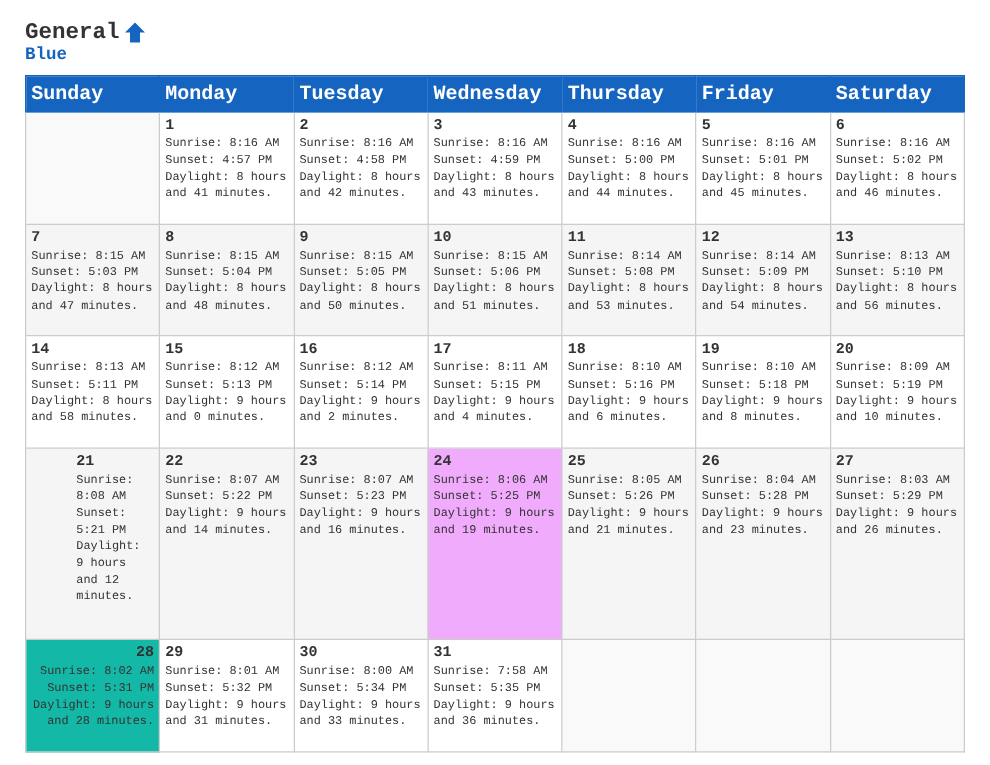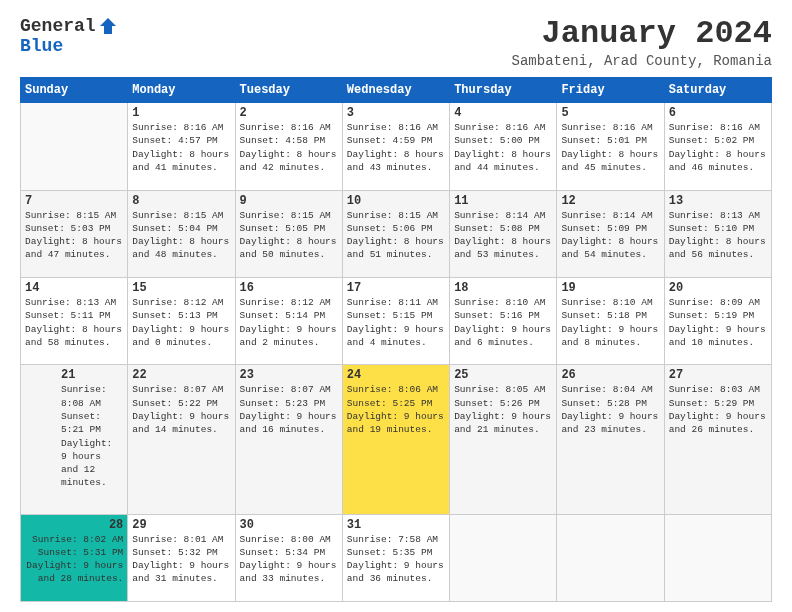--- a/index.html
+++ b/index.html
@@ -32,21 +32,21 @@
     .logo-text {
       display: flex;
       align-items: center;
     }
     .logo-general {
       font-size: 18px;
       font-weight: bold;
       color: #333;
     }
     .logo-blue {
-      font-size: 18px;
+      font-size: 14px;
       font-weight: bold;
       color: #1565c0;
     }
     .logo-icon {
       width: 20px;
       height: 20px;
       margin-left: 2px;
     }
     .title-area {
       text-align: right;
@@ -65,21 +65,21 @@
     .calendar {
       flex: 1;
       border: 1px solid #ccc;
       border-collapse: collapse;
       width: 100%;
       table-layout: fixed;
     }
     .calendar th {
       background: #1565c0;
       color: #fff;
-      font-size: 12px;
+      font-size: 16px;
       font-weight: bold;
       padding: 5px 4px;
       text-align: left;
       border: 1px solid #1565c0;
     }
     .calendar td {
       border: 1px solid #ccc;
       vertical-align: top;
       padding: 3px 4px;
       font-size: 10px;
@@ -118,24 +118,20 @@
   <div class="header">
     <div class="logo">
       <div class="logo-text">
         <span class="logo-general">General</span>
         <svg class="logo-icon" viewBox="0 0 20 20">
           <polygon points="10,2 18,10 14,10 14,18 6,18 6,10 2,10" fill="#1565c0"></polygon>
         </svg>
       </div>
       <span class="logo-blue">Blue</span>
     </div>
-    <div class="title-area">
-      <div class="month-title">January 2024</div>
-      <div class="location">Sambateni, Arad County, Romania</div>
-    </div>
   </div>
 
   <table class="calendar">
     <thead>
       <tr>
       <th>Sunday</th>
           <th>Monday</th>
           <th>Tuesday</th>
           <th>Wednesday</th>
           <th>Thursday</th>
@@ -237,21 +233,21 @@
             <div class="day-info">Sunrise: 8:08 AM<br>Sunset: 5:21 PM<br>Daylight: 9 hours and 12 minutes.</div>
           </td>
           <td style="background: rgb(245, 245, 245);">
             <span class="day-num">22</span>
             <div class="day-info">Sunrise: 8:07 AM<br>Sunset: 5:22 PM<br>Daylight: 9 hours and 14 minutes.</div>
           </td>
           <td style="background: rgb(245, 245, 245);">
             <span class="day-num">23</span>
             <div class="day-info">Sunrise: 8:07 AM<br>Sunset: 5:23 PM<br>Daylight: 9 hours and 16 minutes.</div>
           </td>
-          <td style="background: #fde047;">
+          <td style="background: #f0abfc;">
             <span class="day-num">24</span>
             <div class="day-info">Sunrise: 8:06 AM<br>Sunset: 5:25 PM<br>Daylight: 9 hours and 19 minutes.</div>
           </td>
           <td style="background: rgb(245, 245, 245);">
             <span class="day-num">25</span>
             <div class="day-info">Sunrise: 8:05 AM<br>Sunset: 5:26 PM<br>Daylight: 9 hours and 21 minutes.</div>
           </td>
           <td style="background: rgb(245, 245, 245);">
             <span class="day-num">26</span>
             <div class="day-info">Sunrise: 8:04 AM<br>Sunset: 5:28 PM<br>Daylight: 9 hours and 23 minutes.</div>

